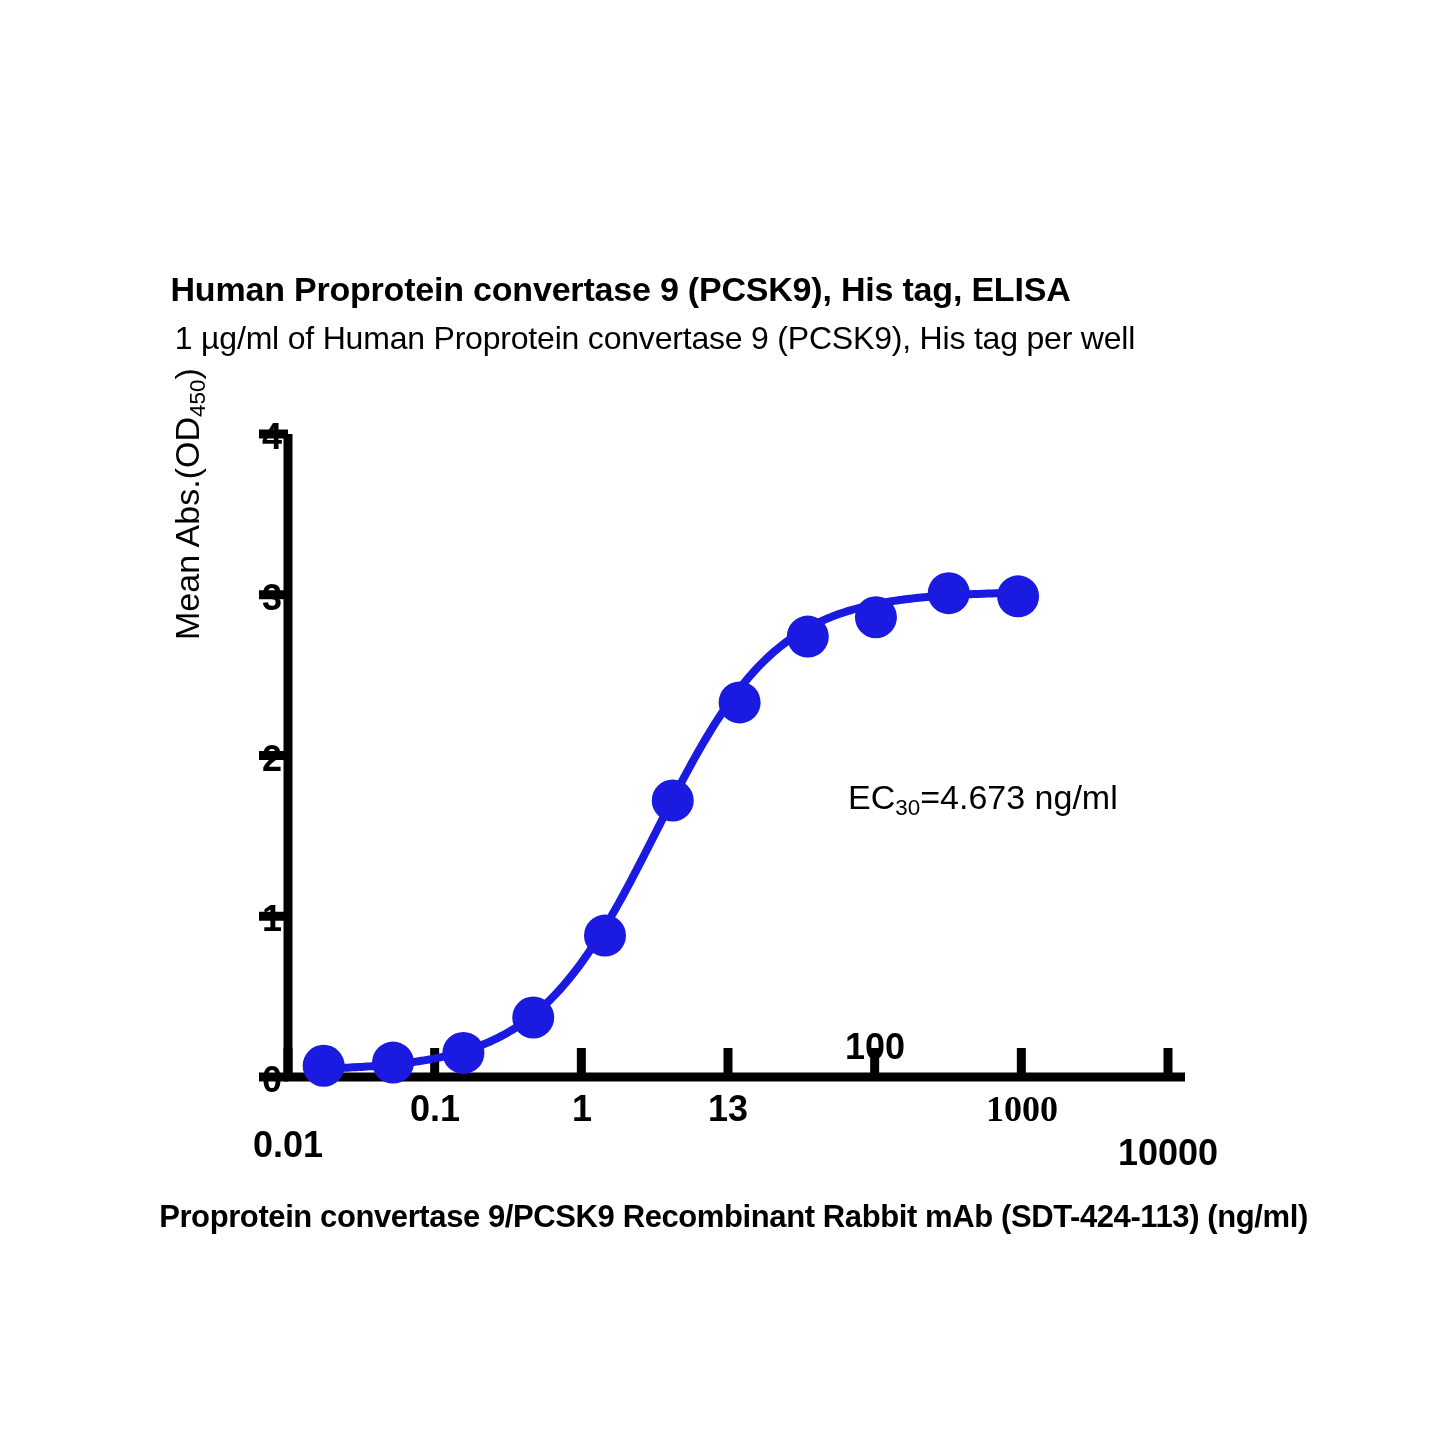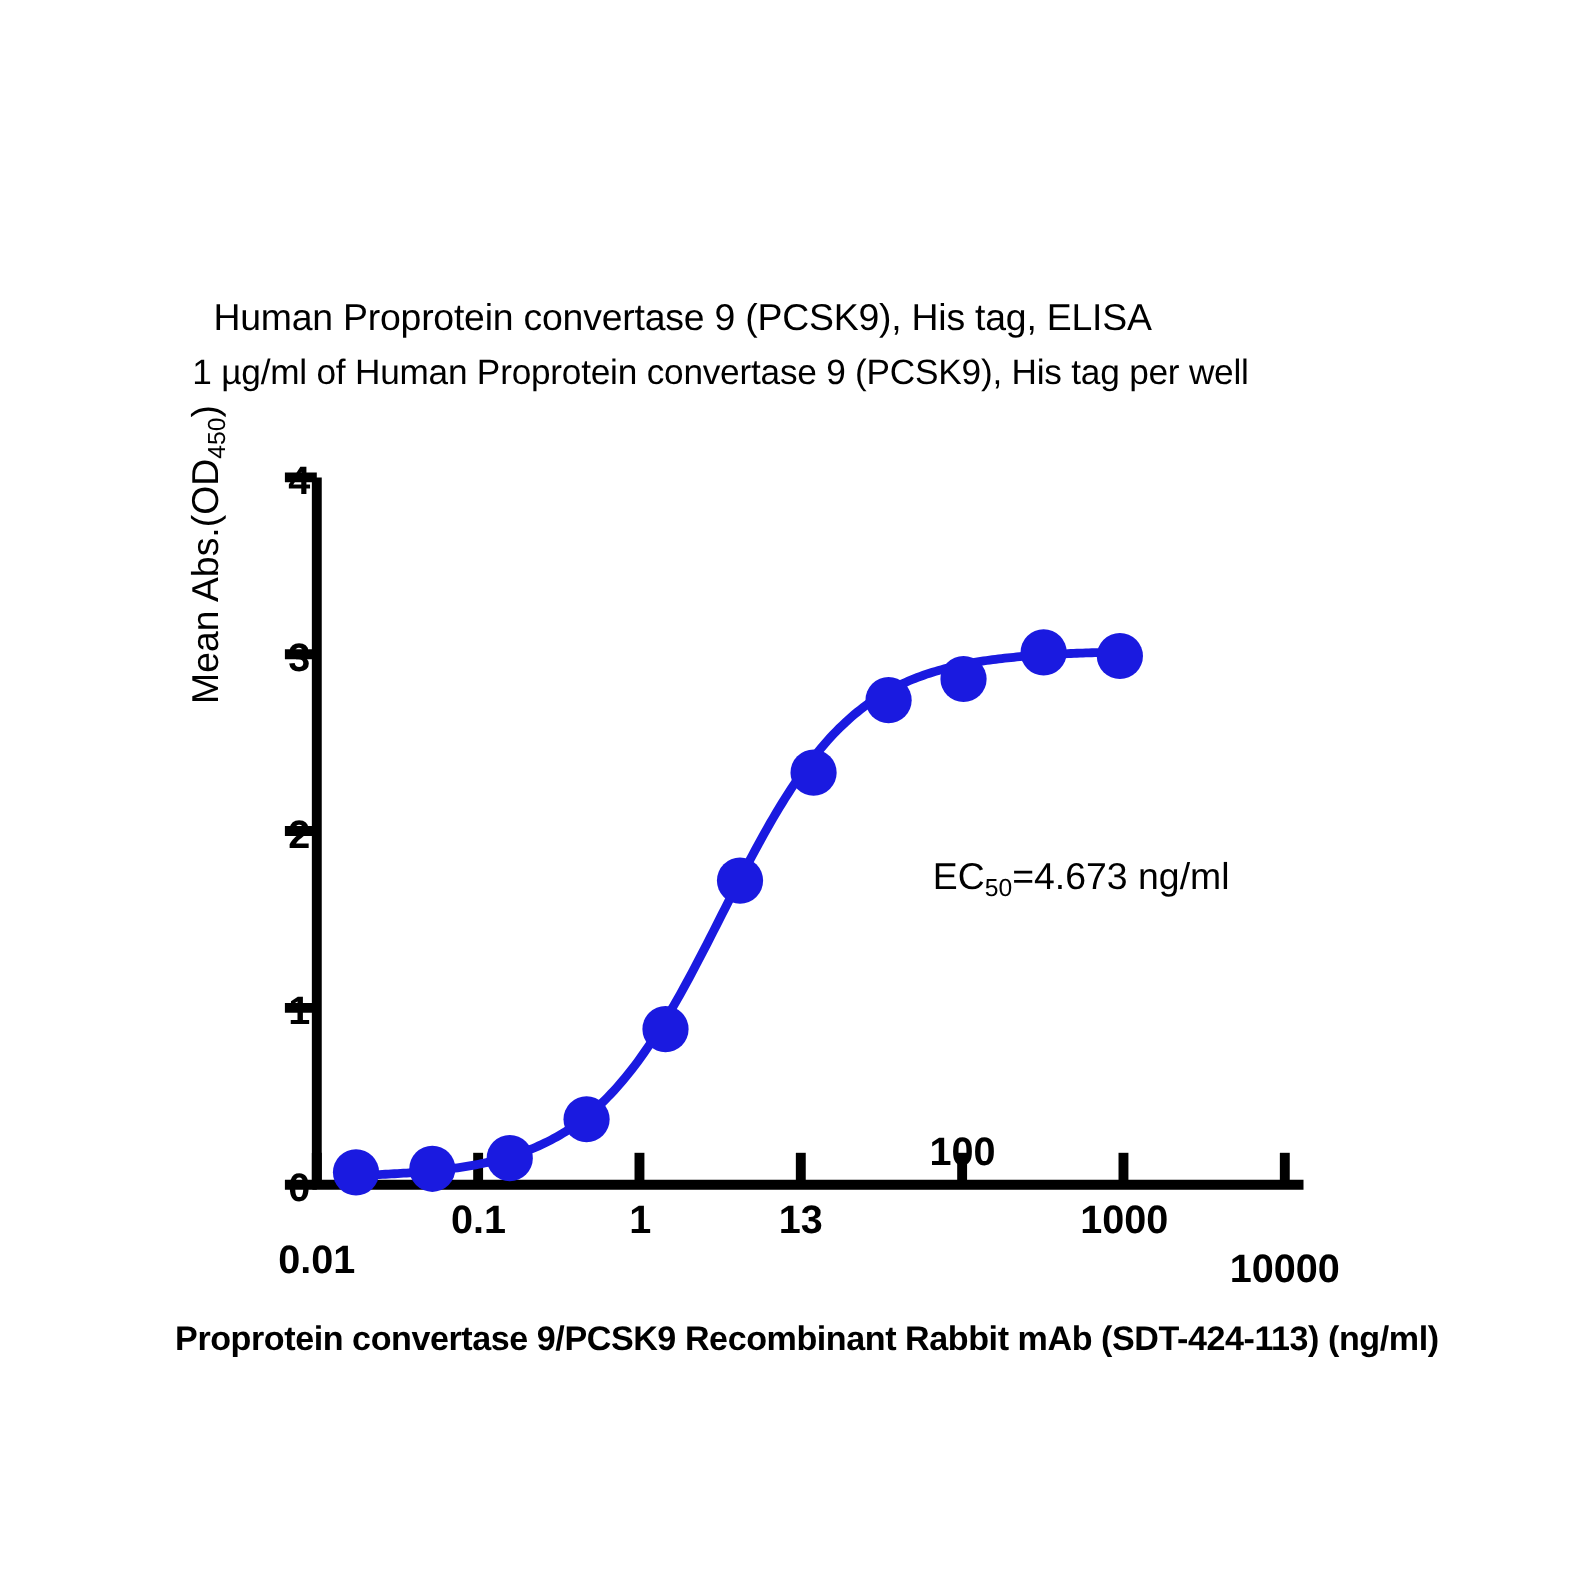--- a/index.html
+++ b/index.html
@@ -21,21 +21,21 @@
     width: 1445px;
     height: 1445px;
   }
   .title {
     position: absolute;
     left: 0;
     top: 270px;
     width: 1241px;
     text-align: center;
     font-size: 34px;
-    font-weight: normal;
+    font-weight: bold;
     letter-spacing: -0.2px;
     white-space: nowrap;
   }
   .subtitle {
     position: absolute;
     left: 0;
     top: 320px;
     width: 1310px;
     text-align: center;
     font-size: 32px;
@@ -106,36 +106,36 @@
 </head>
 <body>
 
 <div id="figure">
 
   <div class="title">Human Proprotein convertase 9 (PCSK9), His tag, ELISA</div>
   <div class="subtitle">1 µg/ml of Human Proprotein convertase 9 (PCSK9), His tag per well</div>
 
   <div class="yaxis-title"><span>Mean Abs.(OD</span><sub>450</sub><span>)</span></div>
 
-  <div class="ec50"><span>EC</span><sub>50</sub><span>=4.673 ng/ml</span></div>
+  <div class="ec50"><span>EC</span><sub>30</sub><span>=4.673 ng/ml</span></div>
 
   <div class="xaxis-title">Proprotein convertase 9/PCSK9 Recombinant Rabbit mAb (SDT-424-113) (ng/ml)</div>
 
   <div class="tick-label-y" style="left:232px; top:1059px;">0</div>
   <div class="tick-label-y" style="left:232px; top:898px;">1</div>
   <div class="tick-label-y" style="left:232px; top:738px;">2</div>
   <div class="tick-label-y" style="left:232px; top:577px;">3</div>
   <div class="tick-label-y" style="left:232px; top:416px;">4</div>
 
   <div class="tick-label-x" style="left:288px; top:1124px;">0.01</div>
   <div class="tick-label-x" style="left:435px; top:1088px;">0.1</div>
   <div class="tick-label-x" style="left:582px; top:1088px;">1</div>
   <div class="tick-label-x" style="left:728px; top:1088px;">13</div>
   <div class="tick-label-x" style="left:875px; top:1026px;">100</div>
-  <div class="tick-label-x" style="left:1022px; top:1088px;">1000</div>
+  <div class="tick-label-x" style="left:1022px; top:1088px;font-family:Liberation Serif, serif;">1000</div>
   <div class="tick-label-x" style="left:1168px; top:1088px;margin-top:44px;">10000</div>
 
   <svg class="plot" viewBox="0 0 1445 1445">
 
     <g>
       <line id="y-axis-line" x1="288" y1="434" x2="288" y2="1077" stroke="#000" stroke-width="9"></line>
       <line id="x-axis-line" x1="284" y1="1077" x2="1185" y2="1077" stroke="#000" stroke-width="9"></line>
     </g>
     <g id="y-ticks">
         <line x1="259" y1="1077" x2="288" y2="1077" stroke="#000" stroke-width="9"></line>

